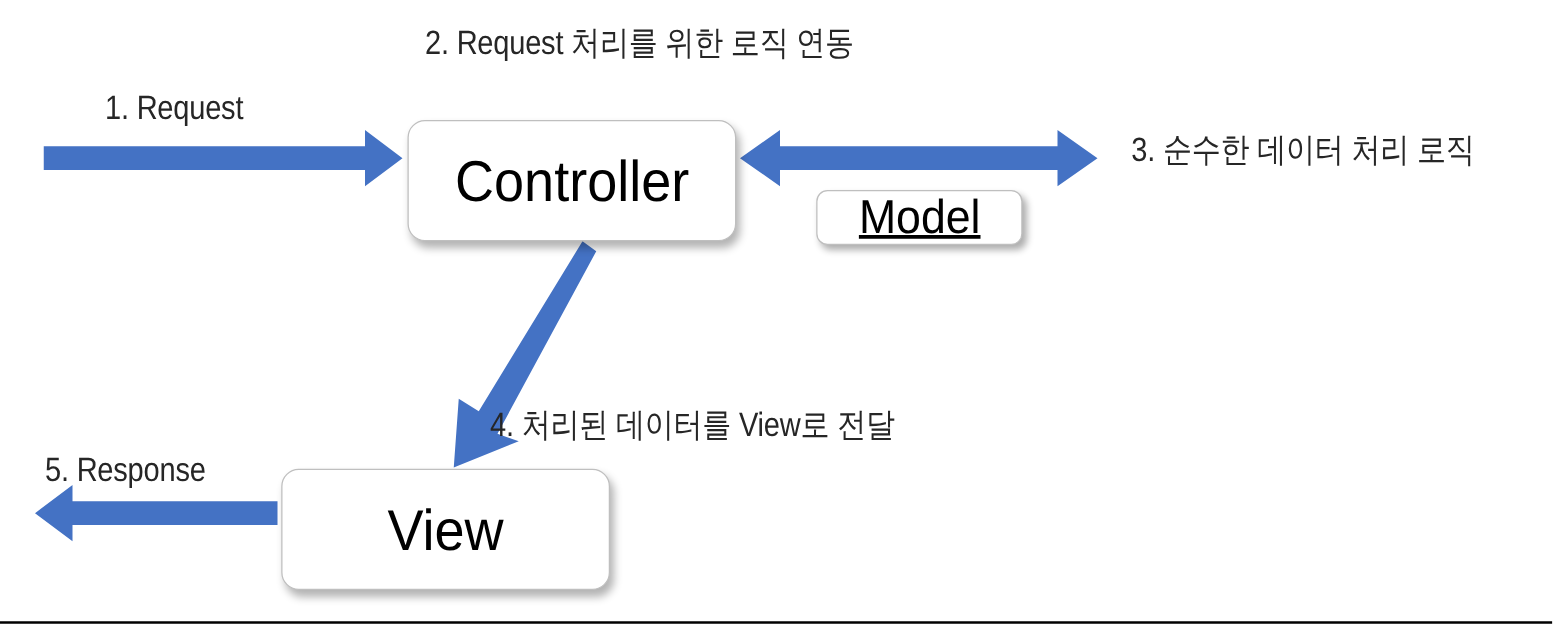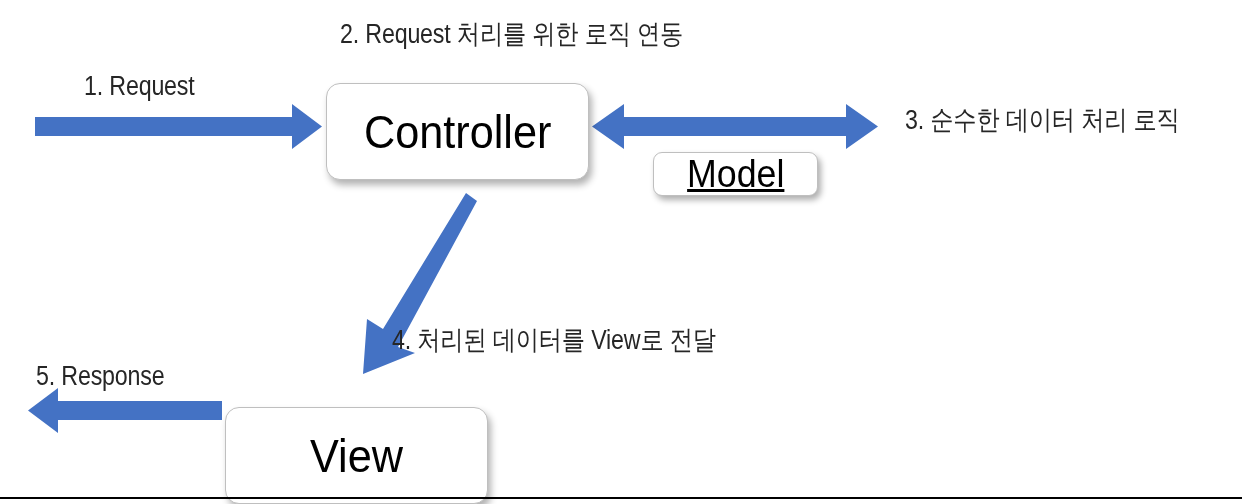--- a/index.html
+++ b/index.html
@@ -42,28 +42,28 @@
     justify-content: center;
     box-sizing: border-box;
   }
   .node-label {
     color: #000000;
     font-family: "Liberation Sans", "DejaVu Sans", sans-serif;
     white-space: nowrap;
     transform: scaleX(0.94);
   }
   #node-controller {
-    left: 326px;  top: 83px;
+    left: 326px;  top: 96px;
     width: 263px; height: 97px;
   }
   #node-controller .node-label { font-size: 46px; }
 
   #node-view {
     left: 225px;  top: 375px;
-    width: 263px; height: 97px; margin-top: 32px;
+    width: 263px; height: 97px;
   }
   #node-view .node-label { font-size: 46px; }
 
   #node-model {
     left: 653px;  top: 152px;
     width: 165px; height: 44px;
     border-radius: 9px;
     border-width: 1.4px;
     box-shadow: 3px 4px 6px rgba(0,0,0,0.32);
     text-decoration: underline;

